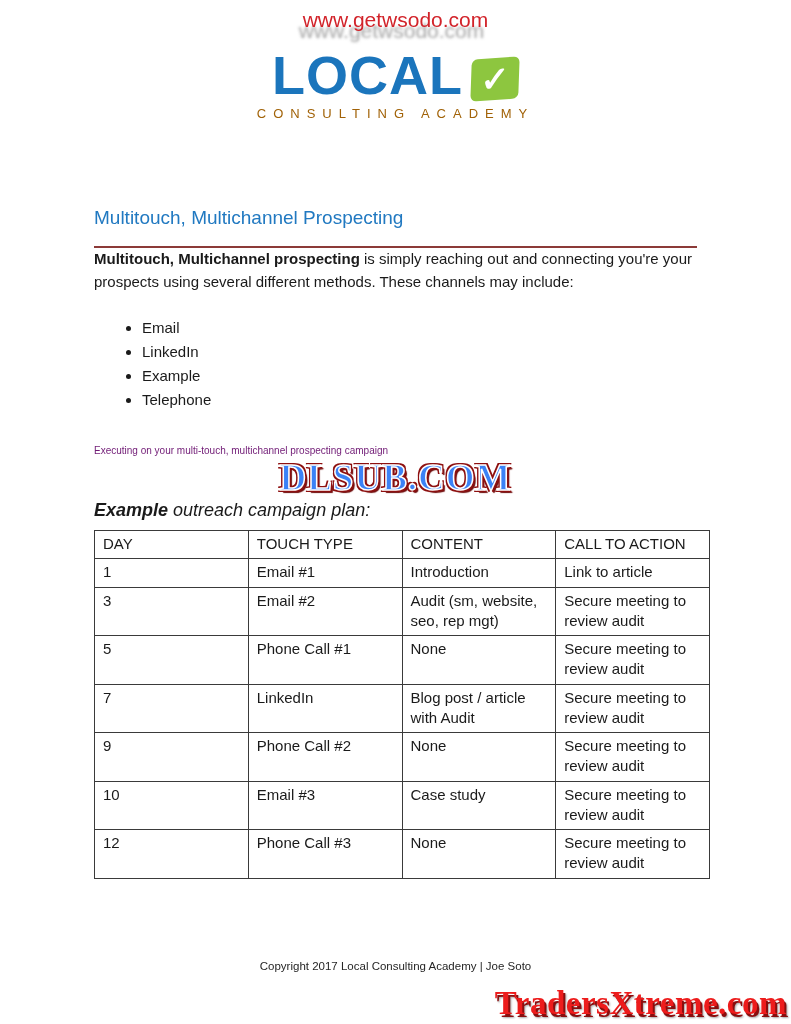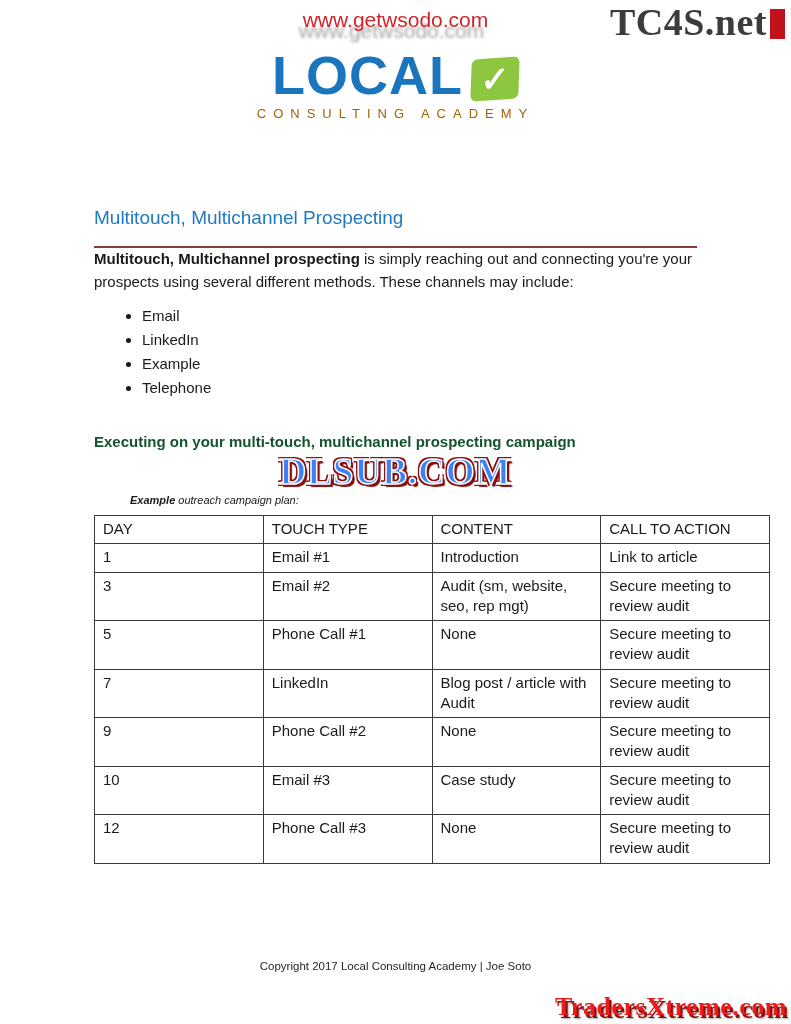--- a/index.html
+++ b/index.html
@@ -28,21 +28,21 @@
     display:inline-block; font-size:37px; font-weight:800; letter-spacing:1px;
     color:#3b82f6; font-family:"Liberation Serif", serif;
     -webkit-text-stroke:1.5px #ffffff;
     text-shadow:
       2px 2px 0 #8d0f0f, -2px -2px 0 #8d0f0f,
       2px -2px 0 #8d0f0f, -2px 2px 0 #8d0f0f,
       3px 3px 1px #6e0a0a;
   }
   .traders {
     position:absolute; right:4px; bottom:2px;
-    font-family:"Liberation Serif", serif; font-weight:800; font-size:26px;
+    font-family:"Liberation Serif", serif; font-weight:800; font-size:33px;
     color:#ed1c1c; letter-spacing:0.5px;
     text-shadow:2px 3px 0 #8a0e0e, 3px 4px 2px rgba(0,0,0,0.35);
   }
   
   .logo { margin-top:48px; text-align:center; }
   .logo-row { display:flex; align-items:center; justify-content:center; gap:8px; }
   .logo-text {
     font-size:54px; font-weight:bold; color:#1b75bc; letter-spacing:1px;
     line-height:1;
   }
@@ -54,51 +54,47 @@
   }
   .logo-sub {
     margin-top:4px; font-size:13px; letter-spacing:7px; color:#a16207;
   }
   
   .content { margin:0 94px; }
   .doc-title { margin-top:86px; font-size:19px; color:#2179c1; font-weight:normal; }
   .title-rule { border:none; border-top:2px solid #8c3a38; margin-top:17px; }
   .intro { font-size:15px; line-height:1.5; color:#1a1a1a; }
   .intro b { font-weight:bold; }
-  ul.channels { margin-top:14px; padding-left:48px; }
+  ul.channels { margin-top:26px; padding-left:48px; }
   ul.channels li { font-size:15px; margin-bottom:7px; color:#1a1a1a; }
-  .section-heading { margin-top:37px; font-size:15px; font-weight:bold; color:#14532d; }
-  .example-line { margin-top:2px; font-size:11px; font-style:italic;margin-left:36px; }
+  .section-heading { margin-top:37px; font-size:10px; font-weight:normal; color:#701a75; }
+  .example-line { margin-top:2px; font-size:18px; font-style:italic; }
   .example-line .ex { font-weight:bold; }
   table.plan {
-    margin-top:9px; border-collapse:collapse; width:676px; table-layout:fixed;
+    margin-top:9px; border-collapse:collapse; width:616px; table-layout:fixed;
   }
   table.plan th, table.plan td {
     border:1px solid #3a3a3a; font-size:15px; font-weight:normal;
     text-align:left; vertical-align:top; padding:3px 8px 4px 8px;
     line-height:1.35; color:#1a1a1a;
   }
   table.plan th { height:27px; }
   
   .footer {
     position:absolute; left:0; right:0; bottom:52px;
     text-align:center; font-size:11.5px; color:#262626;
   }
 </style>
 </head>
 <body>
 
 <div class="page">
 
   <div class="top-watermark">www.getwsodo.com</div>
 
-  <div class="tc4s">
-    <span>TC4S.net</span>
-    <span class="tc4s-red-mark"></span>
-  </div>
 
   <div class="logo">
     <div class="logo-row">
       <span class="logo-text">LOCAL</span>
       <span class="logo-check">✓</span>
     </div>
     <div class="logo-sub">CONSULTING ACADEMY</div>
   </div>
 
   <div class="content">

